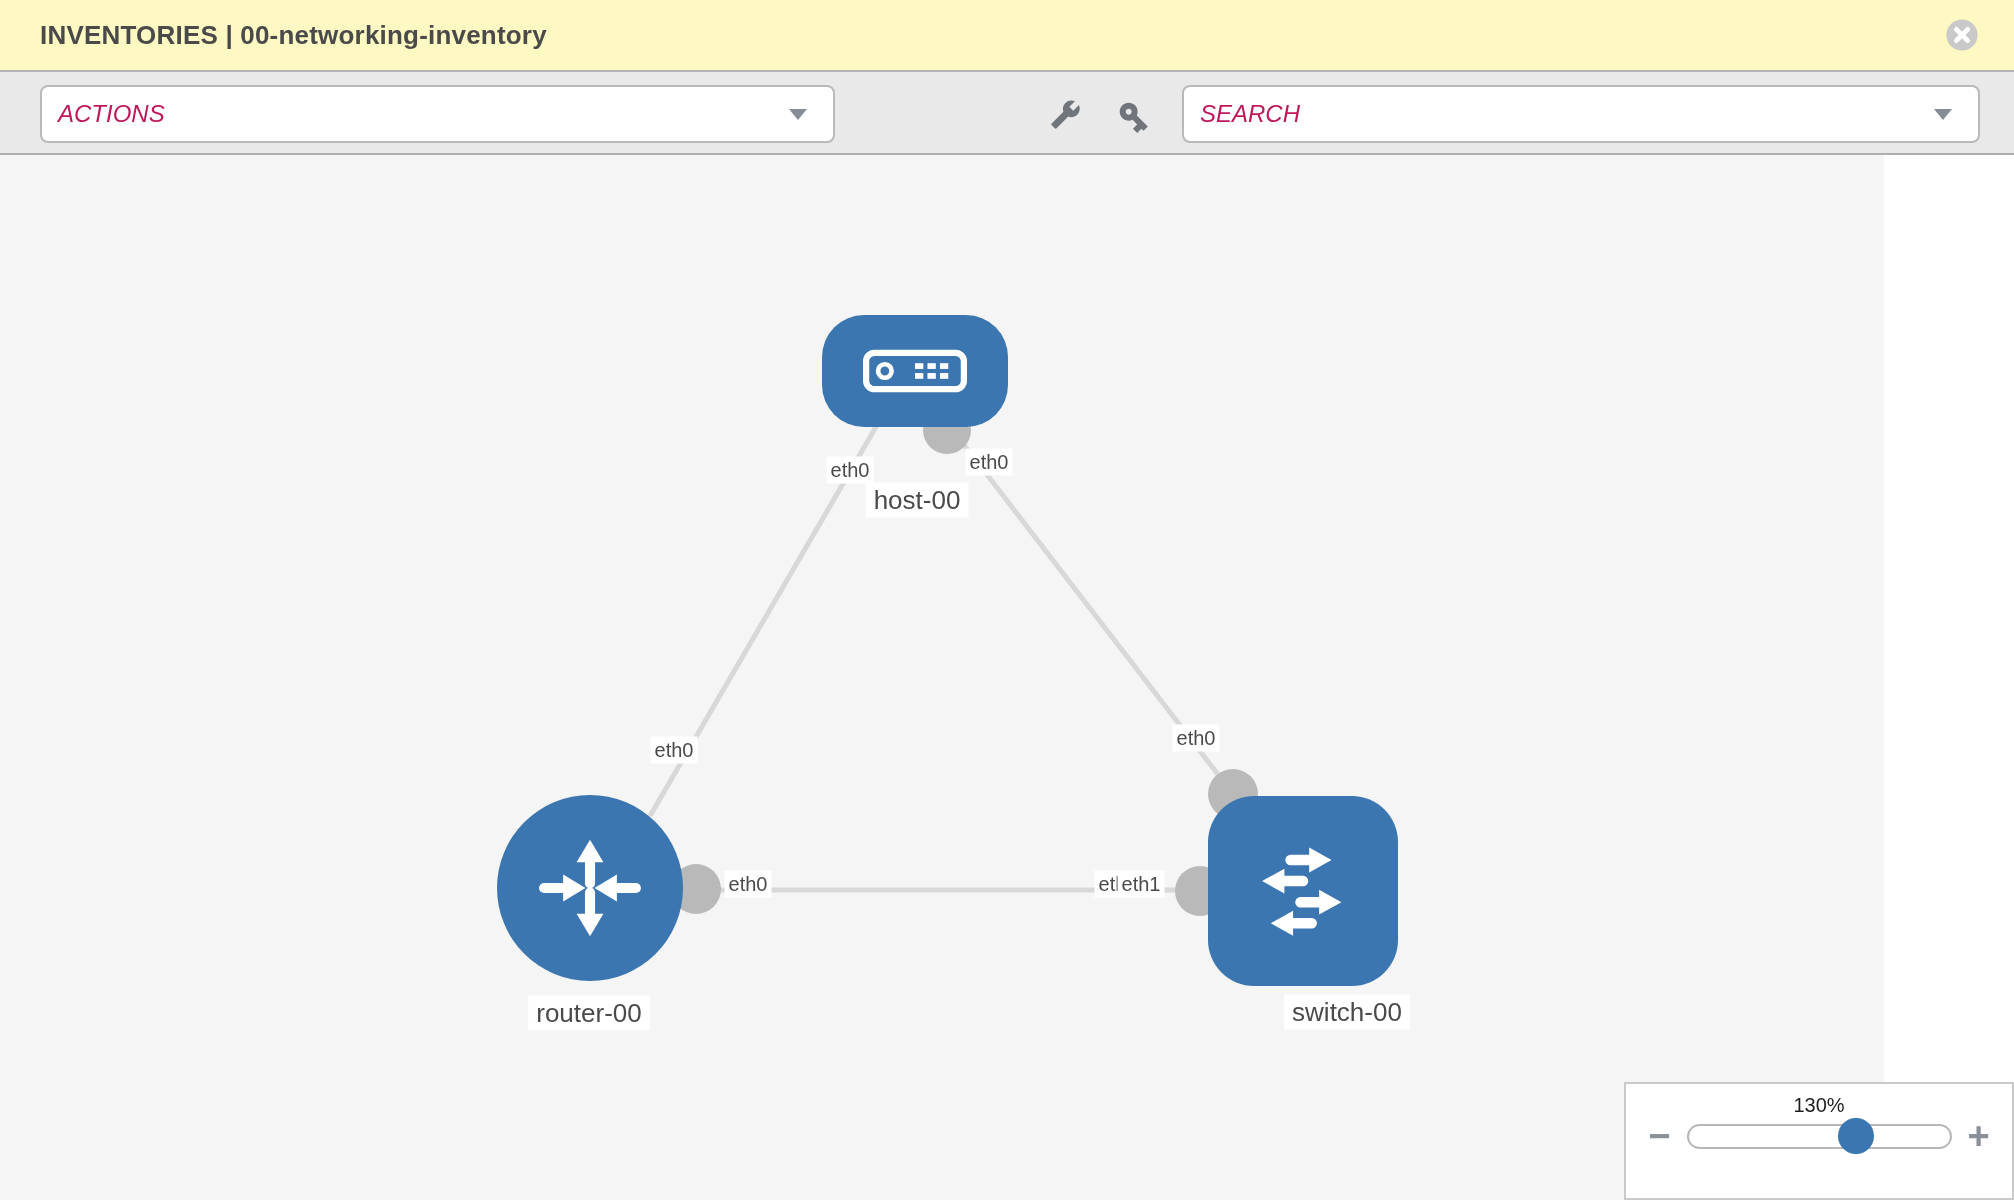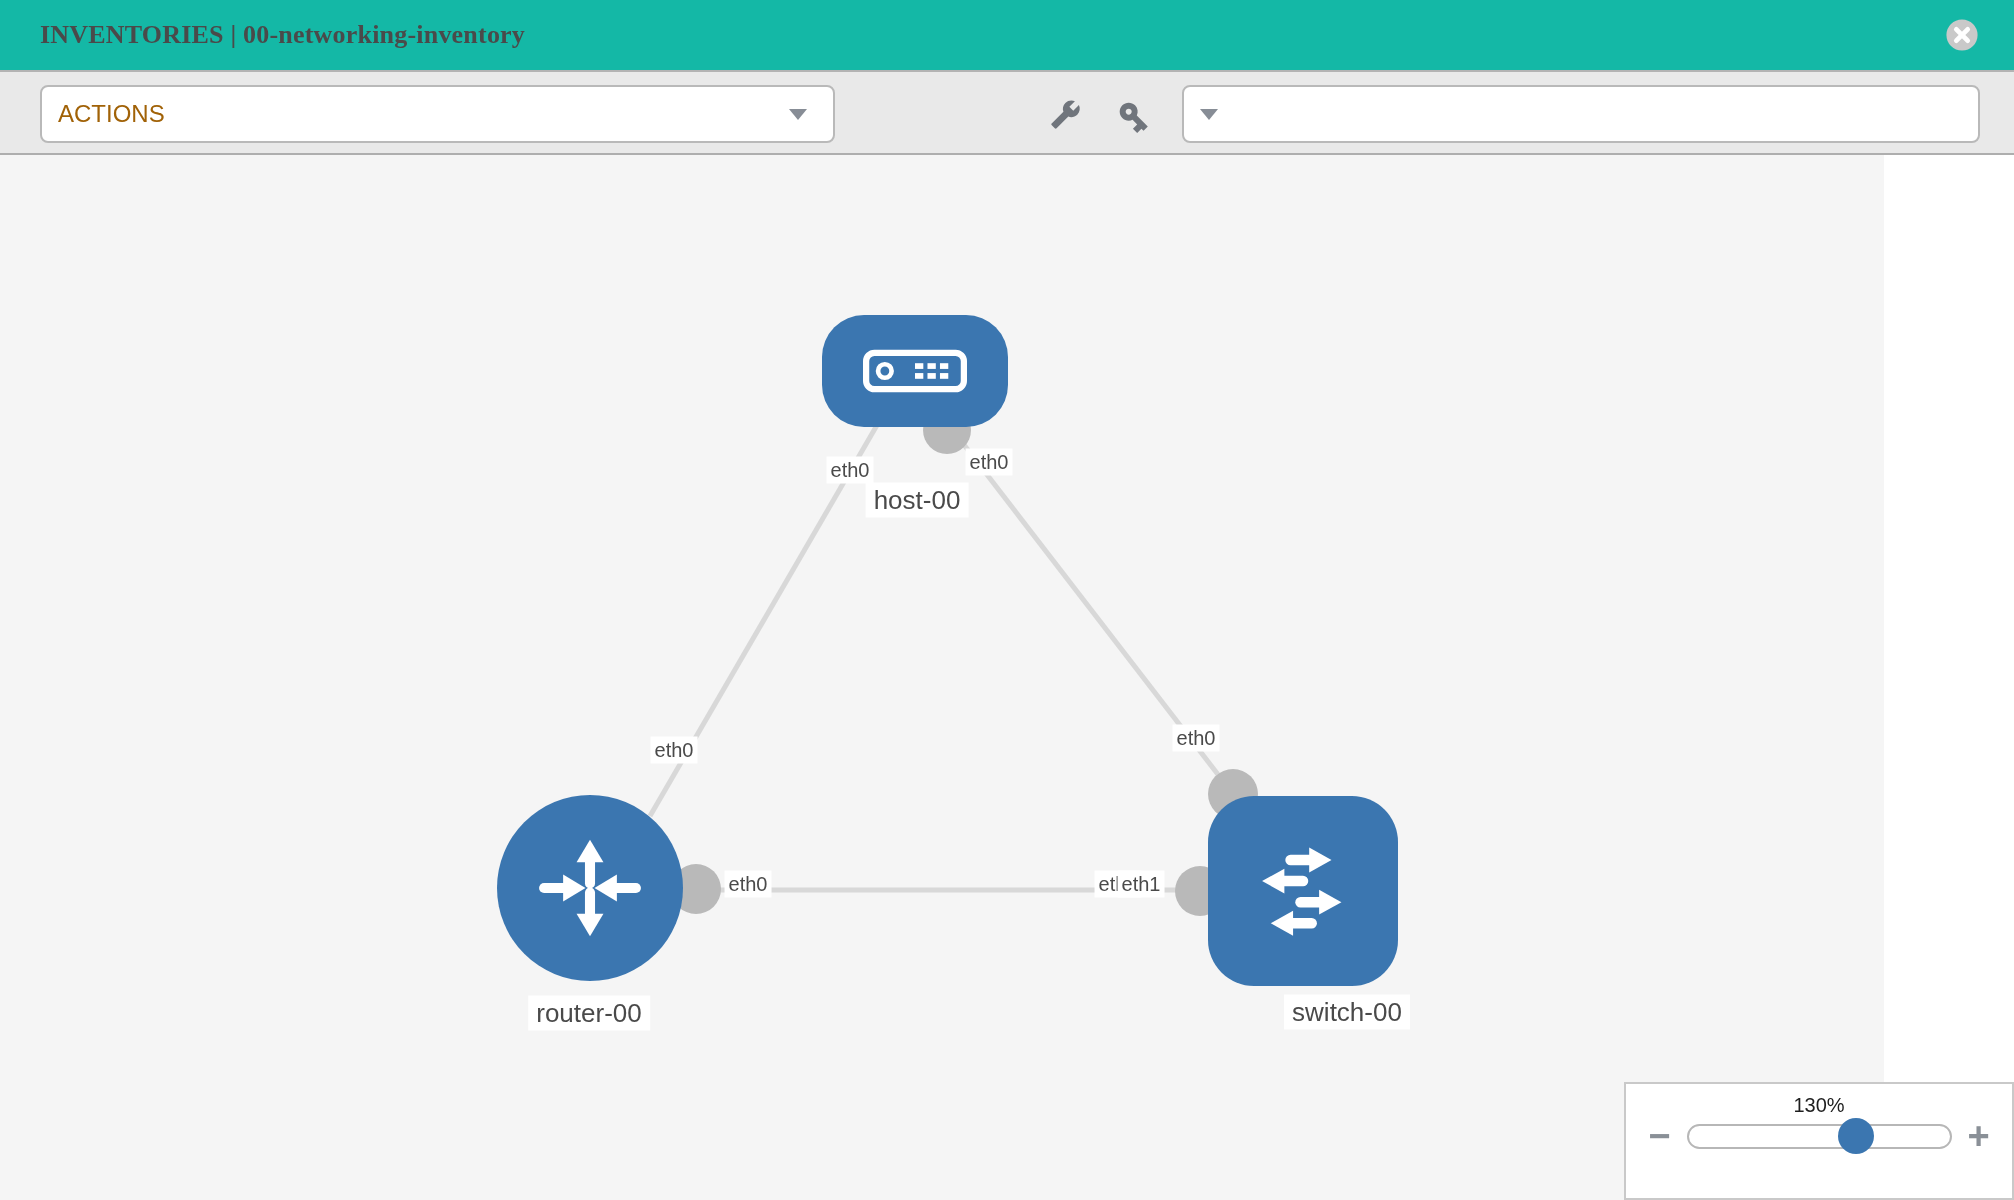--- a/index.html
+++ b/index.html
@@ -2,43 +2,42 @@
 <html><head>
 <meta charset="utf-8">
 <style>
   html,body{margin:0;padding:0;}
   body{
     width:2014px;height:1200px;overflow:hidden;background:#fff;
     font-family:"Liberation Sans",sans-serif;position:relative;
   }
   
   .header{
-    position:absolute;top:0;left:0;width:100%;height:70px;background:#14b8a6;
+    position:absolute;top:0;left:0;width:100%;height:70px;background:#fef9c3;
     border-bottom:2px solid #b3b3b3;
-    font-family:Liberation Serif, serif;
   }
   .page-title{
     margin:0;padding-left:40px;line-height:70px;font-size:26px;font-weight:700;
     color:#4a4a4a;letter-spacing:.2px;
   }
   .close-btn{
     position:absolute;top:18px;right:35px;width:34px;height:34px;cursor:pointer;
   }
   .close-btn svg{display:block;width:34px;height:34px;}
   
   .toolbar{
     position:absolute;top:72px;left:0;width:100%;height:81px;background:#e9e9e9;
     border-bottom:2px solid #aeaeae;
   }
   .select-box{
     position:absolute;top:13px;height:58px;background:#fff;border:2px solid #b9b9b9;
     border-radius:8px;box-sizing:border-box;display:flex;align-items:center;
     padding:0 26px 0 16px;cursor:pointer;
   }
-  .select-box .lbl{font-size:24px;color:#a16207;flex:1;}
+  .select-box .lbl{font-size:24px;color:#be185d;flex:1;font-style:italic;}
   .caret{
     width:0;height:0;border-left:9px solid transparent;border-right:9px solid transparent;
     border-top:11px solid #878d96;
   }
   .actions-box{left:40px;width:795px;}
   .search-box{left:1182px;width:798px;}
   .tool-icon{position:absolute;top:27px;cursor:pointer;}
   .tool-icon svg{display:block;overflow:visible;}
   .wrench{left:1050px;}
   .key{left:1116px;}
@@ -140,20 +139,21 @@
   </div>
   <div class="tool-icon key">
     <svg width="36" height="36" viewBox="0 0 24 24">
       <g transform="rotate(45 12 12)">
         <path fill="#70757c" d="M12.65 10C11.83 7.67 9.61 6 7 6c-3.31 0-6 2.69-6 6s2.69 6 6 6c2.61 0 4.83-1.67 5.65-4H17v4h4v-4h2v-4H12.65zM7 14c-1.1 0-2-.9-2-2s.9-2 2-2 2 .9 2 2-.9 2-2 2z"></path>
       </g>
     </svg>
   </div>
 
   <div class="select-box search-box">
+    <span class="lbl">SEARCH</span>
     <span class="caret"></span>
   </div>
 </div>
 
 <div class="canvas">
   <svg class="topo" id="topo" width="2014" height="1045" viewBox="0 155 2014 1045">
       <line x1="880" y1="420" x2="650" y2="816" stroke="#d8d8d8" stroke-width="5"></line>
       <line x1="948" y1="424" x2="1233" y2="794" stroke="#d8d8d8" stroke-width="5"></line>
       <line x1="694" y1="890" x2="1200" y2="890" stroke="#d8d8d8" stroke-width="5"></line>
       <circle cx="947" cy="430" r="24" fill="#b9b9b9"></circle>

